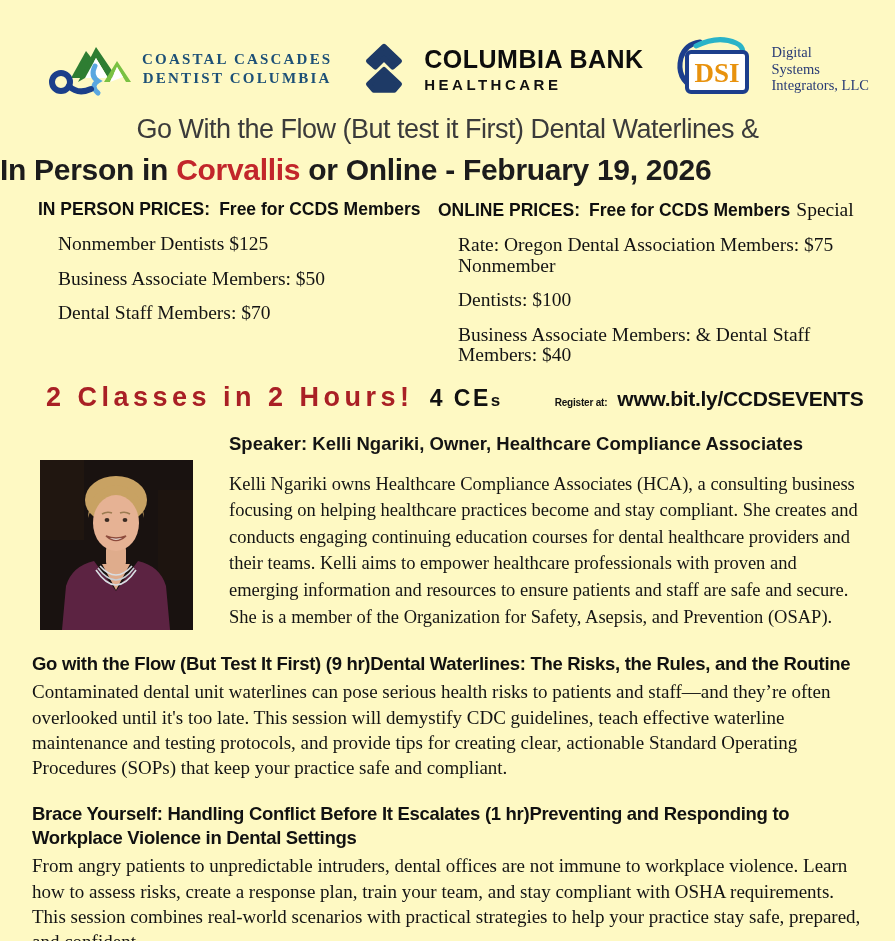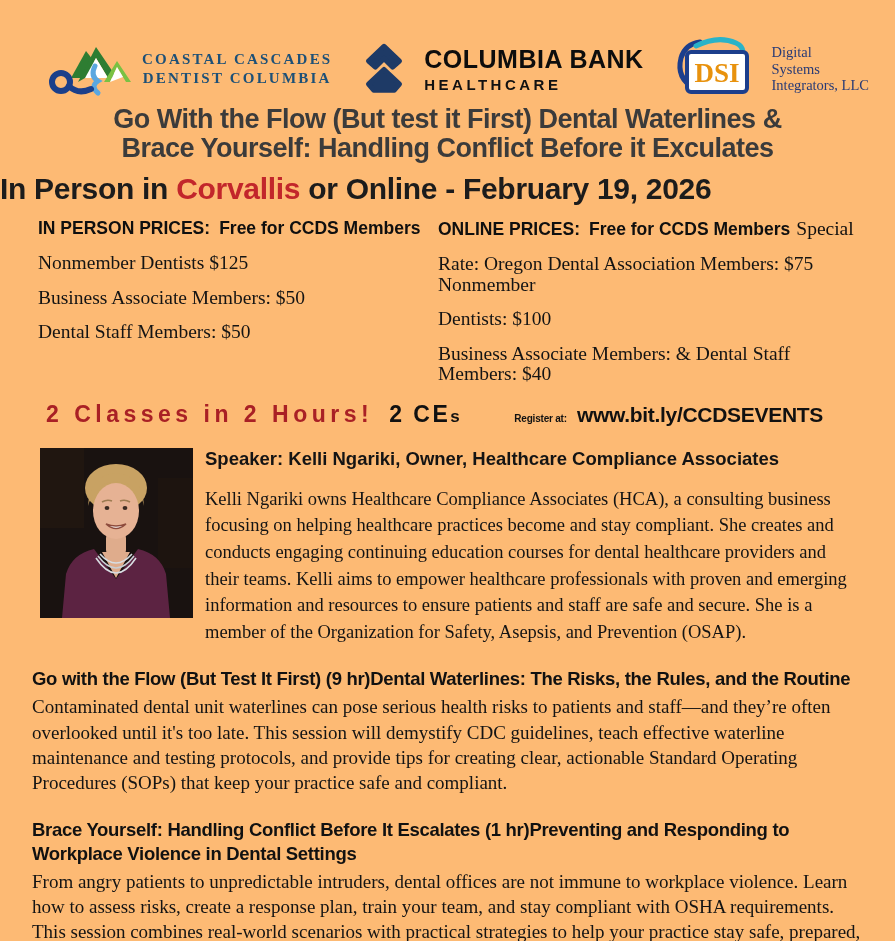--- a/index.html
+++ b/index.html
@@ -1,54 +1,54 @@
 <!DOCTYPE html>
 <html><head>
 <meta charset="utf-8">
 <style>
   html,body{margin:0;padding:0;background:#fff;}
   .page{
-    width:895px;height:941px;background:#fdba74;overflow:hidden;
+    width:895px;height:941px;background:#fef9c3;overflow:hidden;
     font-family:"Liberation Serif",serif;color:#141414;position:relative;
   }
   
   .logo-row{display:flex;align-items:center;justify-content:space-between;margin:34px 26px 0 38px;}
   .logo-ccds{display:flex;align-items:center;gap:4px;}
   .ccds-text{font-family:"Liberation Serif",serif;font-weight:bold;color:#1d5077;
     font-size:15px;letter-spacing:2.2px;text-align:center;line-height:1.3;}
   .logo-columbia{display:flex;align-items:center;gap:16px;}
   .cb-name{font-family:"Liberation Sans",sans-serif;font-weight:700;font-size:25px;
     color:#0d0d0d;letter-spacing:.5px;line-height:1;}
   .cb-sub{font-family:"Liberation Sans",sans-serif;font-weight:700;font-size:15px;
     color:#111;letter-spacing:3.5px;margin-top:5px;line-height:1;}
   .logo-dsi{display:flex;align-items:center;gap:8px;}
   .dsi-text{font-family:"Liberation Serif",serif;color:#283a75;font-size:14.5px;line-height:1.15;}
   
-  .title{font-family:"Liberation Sans",sans-serif;font-weight:700;font-size:27px;
-    color:#3b3b3b;text-align:center;line-height:1.08;letter-spacing:-.5px;margin-top:1px;}
+  .title{font-family:"Liberation Sans",sans-serif;font-weight:400;font-size:27px;
+    color:#3b3b3b;text-align:center;line-height:1.08;letter-spacing:-.5px;margin-top:11px;}
   .subtitle{font-family:"Liberation Sans",sans-serif;font-weight:700;font-size:30px;
     color:#1c1c1c;text-align:left;margin-top:9px;letter-spacing:-.3px;}
   
   .pricing{display:flex;margin:12px 26px 0 38px;}
   .price-col-left{width:400px;flex-shrink:0;}
   .price-col-right{flex:1;}
   .price-header{font-family:"Liberation Sans",sans-serif;font-weight:700;font-size:17.5px;color:#0f0f0f;}
   .price-header .hdr-val{margin-left:9px;}
   .hdr-tail{font-family:"Liberation Serif",serif;font-weight:normal;font-size:19.5px;margin-left:6px;}
-  .price-item{font-size:19.5px;margin-top:14px;line-height:1.05;}
+  .price-item{font-size:19.5px;margin-top:14px;line-height:1.05;margin-left:20px;}
   
   .banner{display:flex;align-items:baseline;margin:16px 26px 0 46px;
     font-family:"Liberation Sans",sans-serif;font-weight:700;}
-  .classes-red{font-size:23px;letter-spacing:4.5px;text-align:right;}
+  .classes-red{font-size:27px;letter-spacing:4.5px;text-align:right;}
   .ce-black{font-size:23px;color:#111;letter-spacing:2.5px;margin-left:16px;}
   .ce-black .ce-s{font-size:17px;}
   .reg-label{font-size:10px;color:#111;margin-left:52px;letter-spacing:-.2px;}
   .reg-url{font-size:21px;color:#111;margin-left:10px;letter-spacing:-.3px;cursor:pointer;}
   
-  .speaker{display:flex;gap:12px;margin:20px 26px 0 40px;}
+  .speaker{display:flex;gap:36px;margin:20px 26px 0 40px;align-items:flex-end;}
   .photo{width:153px;height:170px;flex-shrink:0;}
   .speaker-heading{font-family:"Liberation Sans",sans-serif;font-weight:700;font-size:18.5px;color:#141414;}
   .speaker-bio{font-size:18.5px;line-height:1.44;margin-top:16px;max-width:645px;}
   
   .session{margin:22px 24px 0 32px;}
   .session-heading{font-family:"Liberation Sans",sans-serif;font-weight:700;font-size:18.5px;
     letter-spacing:-.3px;color:#111;line-height:1.3;}
   .session-heading.oneline{white-space:nowrap;}
   .session-heading.twoline{max-width:775px;}
   .session-body{font-size:19px;line-height:1.33;margin-top:3px;max-width:845px;}
@@ -104,51 +104,50 @@
       <div class="dsi-text">
         <div>Digital</div>
         <div>Systems</div>
         <div>Integrators, LLC</div>
       </div>
     </div>
   </div>
 
   <div class="title">
     <div>Go With the Flow (But test it First) Dental Waterlines &amp;</div>
-    <div>Brace Yourself: Handling Conflict Before it Exculates</div>
   </div>
 
   <div class="subtitle">
     <span>In Person in </span><span style="color:#c2262b">Corvallis</span><span> or Online - February 19, 2026</span>
   </div>
 
   <div class="pricing">
 
     <div class="price-col-left">
       <div class="price-header">
         <span>IN PERSON PRICES:</span><span class="hdr-val">Free for CCDS Members</span>
       </div>
       <div class="price-item">Nonmember Dentists $125</div>
       <div class="price-item">Business Associate Members: $50</div>
-      <div class="price-item">Dental Staff Members: $50</div>
+      <div class="price-item">Dental Staff Members: $70</div>
     </div>
 
     <div class="price-col-right">
       <div class="price-header">
         <span>ONLINE PRICES:</span><span class="hdr-val">Free for CCDS Members</span><span class="hdr-tail">Special</span>
       </div>
       <div class="price-item">Rate: Oregon Dental Association Members: $75 Nonmember</div>
       <div class="price-item">Dentists: $100</div>
       <div class="price-item">Business Associate Members: &amp; Dental Staff Members: $40</div>
     </div>
   </div>
 
   <div class="banner">
     <span class="classes-red" style="color:#a92025">2 Classes in 2 Hours!</span>
-    <span class="ce-black"><span>2 CE</span><span class="ce-s">s</span></span>
+    <span class="ce-black"><span>4 CE</span><span class="ce-s">s</span></span>
     <span class="reg-label">Register at:</span>
     <span class="reg-url">www.bit.ly/CCDSEVENTS</span>
   </div>
 
   <div class="speaker">
     <div class="photo">
       <svg width="153" height="170" viewBox="0 0 153 170">
         <rect x="0" y="0" width="153" height="170" fill="#191210"></rect>
         <rect x="0" y="0" width="44" height="80" fill="#2a1c12" opacity="0.45"></rect>
         <rect x="118" y="30" width="35" height="90" fill="#241810" opacity="0.4"></rect>

